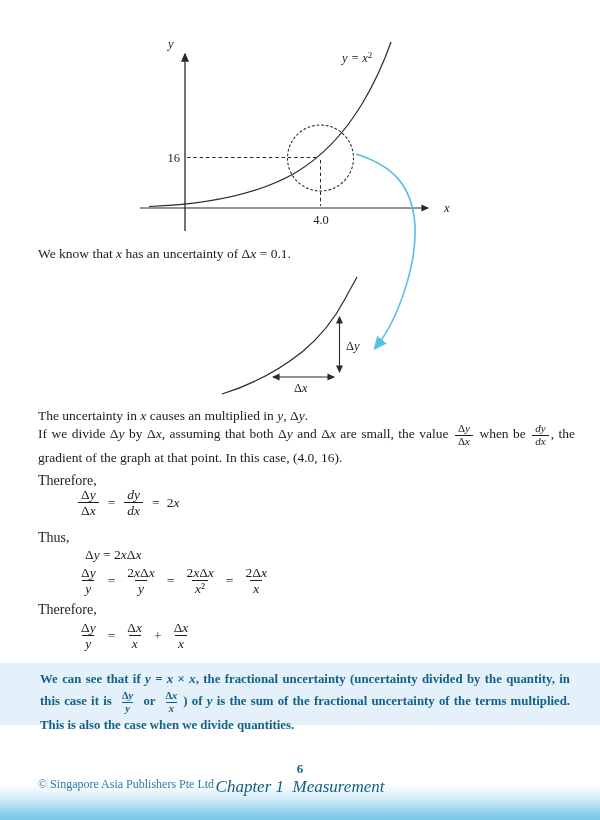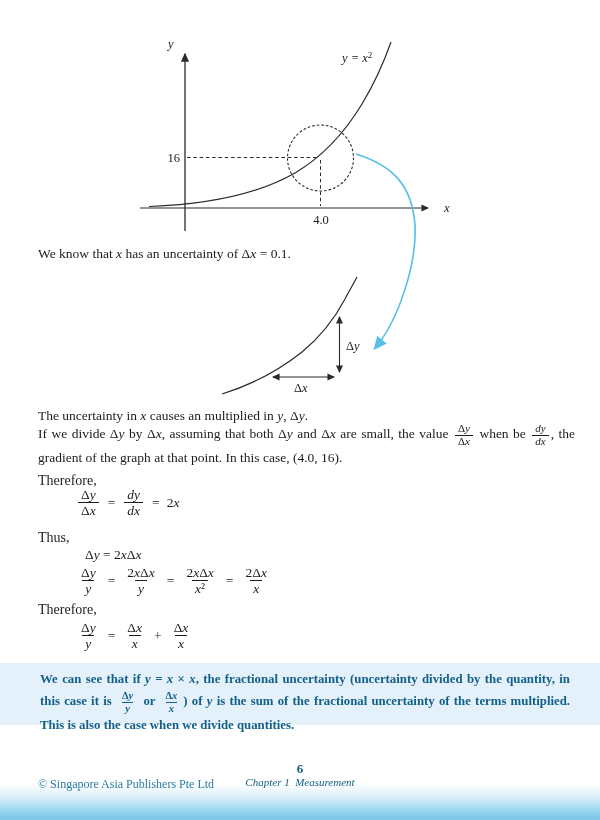--- a/index.html
+++ b/index.html
@@ -29,21 +29,21 @@
   .note-text .frac { font-size:10.5px; margin:0 3px; }
   .note-text .frac .fr-d { border-top-color:var(--note-text,#12608a); }
 
   .bottom-gradient { position:absolute; left:0; top:784px; width:600px; height:36px;
        background:linear-gradient(to bottom, rgba(255,255,255,0) 0%, #d9eef9 38%, #a3daf2 68%, #84cbea 88%, #7cc5e6 100%); }
 
   .copyright { position:absolute; left:38px; top:777px; font-size:12px;
                color:var(--footer-text,#2a7ba3);font-family:Liberation Serif, serif; }
   .footer-center { position:absolute; left:0; top:762px; width:600px; text-align:center; }
   .page-number { font-size:13px; font-weight:bold; color:var(--footer-strong,#135f80); line-height:1.1; }
-  .chapter-line { font-size:11px; font-style:italic; color:var(--footer-strong,#135f80);
+  .chapter-line { font-size:17px; font-style:italic; color:var(--footer-strong,#135f80);
                   white-space:pre; line-height:1.25; }
 
   i { font-style:italic; }
 </style>
 </head>
 <body>
 
 <div class="page">
 
   <svg class="fig-layer" width="600" height="820" viewBox="0 0 600 820">

